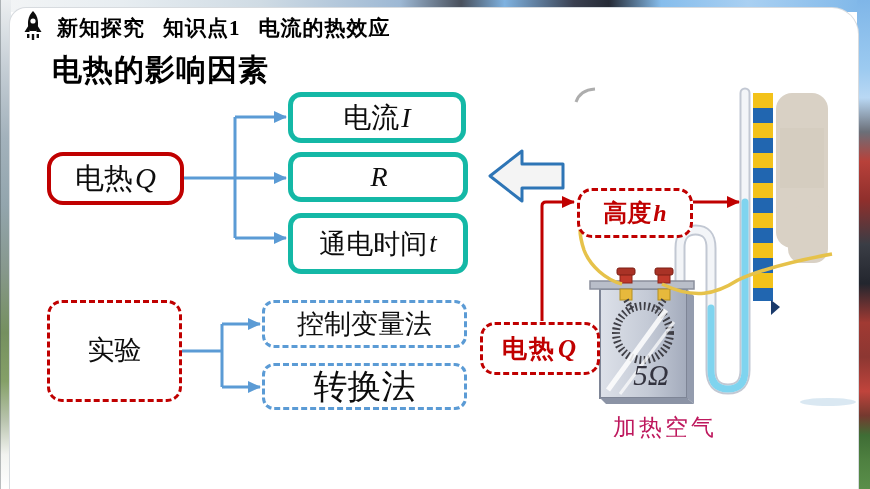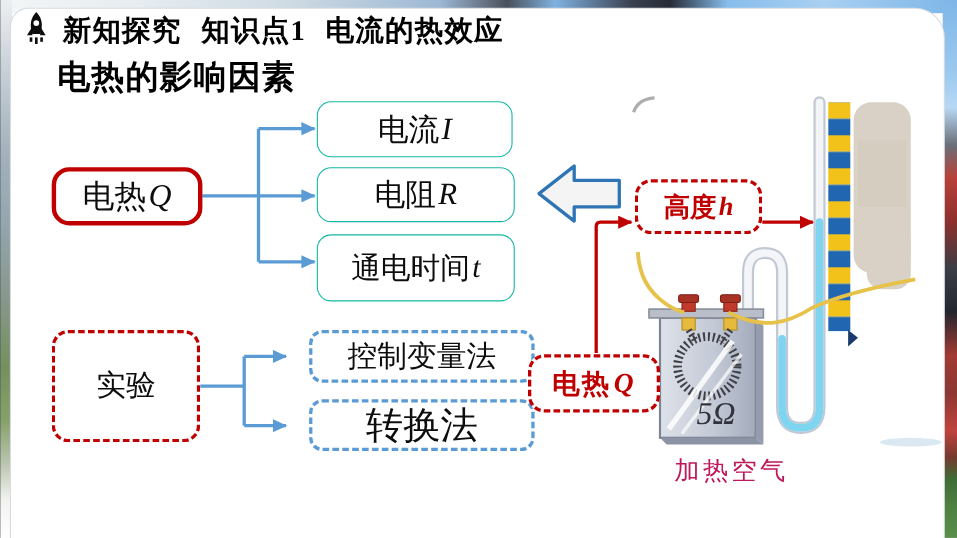--- a/index.html
+++ b/index.html
@@ -16,45 +16,45 @@
       linear-gradient(180deg,#eceff1 0%,#c5ced5 14%,#a3b2bc 28%,#93a5ad 42%,#87988d 55%,#75905f 68%,#85a068 78%,#b9c4ae 86%,#f2f3f0 93%,#ffffff 100%); }
   .edge-right { position:absolute; right:0; top:0; width:13px; height:489px;
     background:linear-gradient(180deg,#7fb6e8 0%,#9ccaf0 14%,#b9d8f4 20%,#6b6f78 27%,#b8413a 33%,#8f2f2c 41%,#3a3d45 50%,#23262e 58%,#a13a33 66%,#8c3732 73%,#c0443c 80%,#75392f 85%,#3f6d35 89%,#4e8040 94%,#5a8f4a 100%); }
 
   
   .slide { position:absolute; left:10px; top:8px; width:848px; height:481px;
     background:#ffffff; border-radius:16px 26px 0 0; box-shadow:0 0 0 1px #d7dbdf; }
 
   .header { position:absolute; left:8px; top:2px; display:flex; align-items:center; gap:9px; }
   .rocket { width:30px; height:35px; }
-  .header-text { font-family:"Liberation Serif", serif; font-weight:bold; font-size:26px;
+  .header-text { font-family:"Liberation Serif", serif; font-weight:bold; font-size:21px;
     color:#000; letter-spacing:1px; display:flex; gap:18px; white-space:nowrap; }
 
   .page-title { position:absolute; left:42px; top:42px; font-size:30px; font-weight:bold;
     color:#000; letter-spacing:1px;text-align:right; }
 
   
   .fbox { position:absolute; display:flex; align-items:center; justify-content:center;
     background:#fff; font-family:"Liberation Serif", serif; color:#0d0d0d; white-space:nowrap; }
   .solid-red  { border:4px solid #C00000; border-radius:16px; }
-  .solid-blue { border:1px solid #14b8a6; border-radius:13px; }
+  .solid-blue { border:5px solid #14b8a6; border-radius:13px; }
   .dash-red   { border:3px dashed #C00000; border-radius:15px; }
-  .dash-blue  { border:3px dashed #5B9BD5; border-radius:12px;margin-left:19px; }
+  .dash-blue  { border:3px dashed #5B9BD5; border-radius:12px; }
   .fvar { font-style:italic; margin-left:2px; }
 
   .box-heatq   { left:37px;  top:144px; width:137px; height:53px; font-size:29px; }
   .box-factor0 { left:278px; top:84px;  width:178px; height:51px; font-size:28px; }
   .box-factor1 { left:278px; top:144px; width:180px; height:50px; font-size:28px; }
   .box-factor2 { left:278px; top:205px; width:180px; height:61px; font-size:27px; }
   .box-method  { left:37px;  top:292px; width:135px; height:102px; font-size:27px;
                  flex-direction:column; line-height:1.45; }
   .box-m0 { left:252px; top:292px; width:205px; height:48px; font-size:27px; }
   .box-m1 { left:252px; top:355px; width:205px; height:47px; font-size:34px; }
 
-  .box-height { left:567px; top:155px; width:116px; height:50px; font-size:24px;
+  .box-height { left:567px; top:180px; width:116px; height:50px; font-size:24px;
     color:#C00000; font-weight:bold; background:#fff; z-index:3; }
   .box-heatq2 { left:470px; top:314px; width:120px; height:53px; font-size:25px;
     color:#C00000; font-weight:bold; background:#fff; z-index:3; letter-spacing:2px; }
 
   .caption { position:absolute; left:573px; top:404px; width:164px; text-align:center;
     font-family:"Liberation Serif", serif; font-size:23px; color:#be185d; letter-spacing:3px; }
 
   svg.layer { position:absolute; left:0; top:0; width:848px; height:481px; z-index:1; pointer-events:none; }
   .fbox, .caption { z-index:2; }
 </style>
@@ -174,21 +174,20 @@
 
     <div class="fbox solid-red box-heatq">
       <span>电热</span>
       <span class="fvar">Q</span>
     </div>
     <div class="fbox solid-blue box-factor0">
       <span>电流</span>
       <span class="fvar">I</span>
     </div>
     <div class="fbox solid-blue box-factor1">
-      <span>电阻</span>
       <span class="fvar">R</span>
     </div>
     <div class="fbox solid-blue box-factor2">
       <span>通电时间</span>
       <span class="fvar">t</span>
     </div>
 
     <div class="fbox dash-red box-method">
       <span>实验</span>
     </div>

